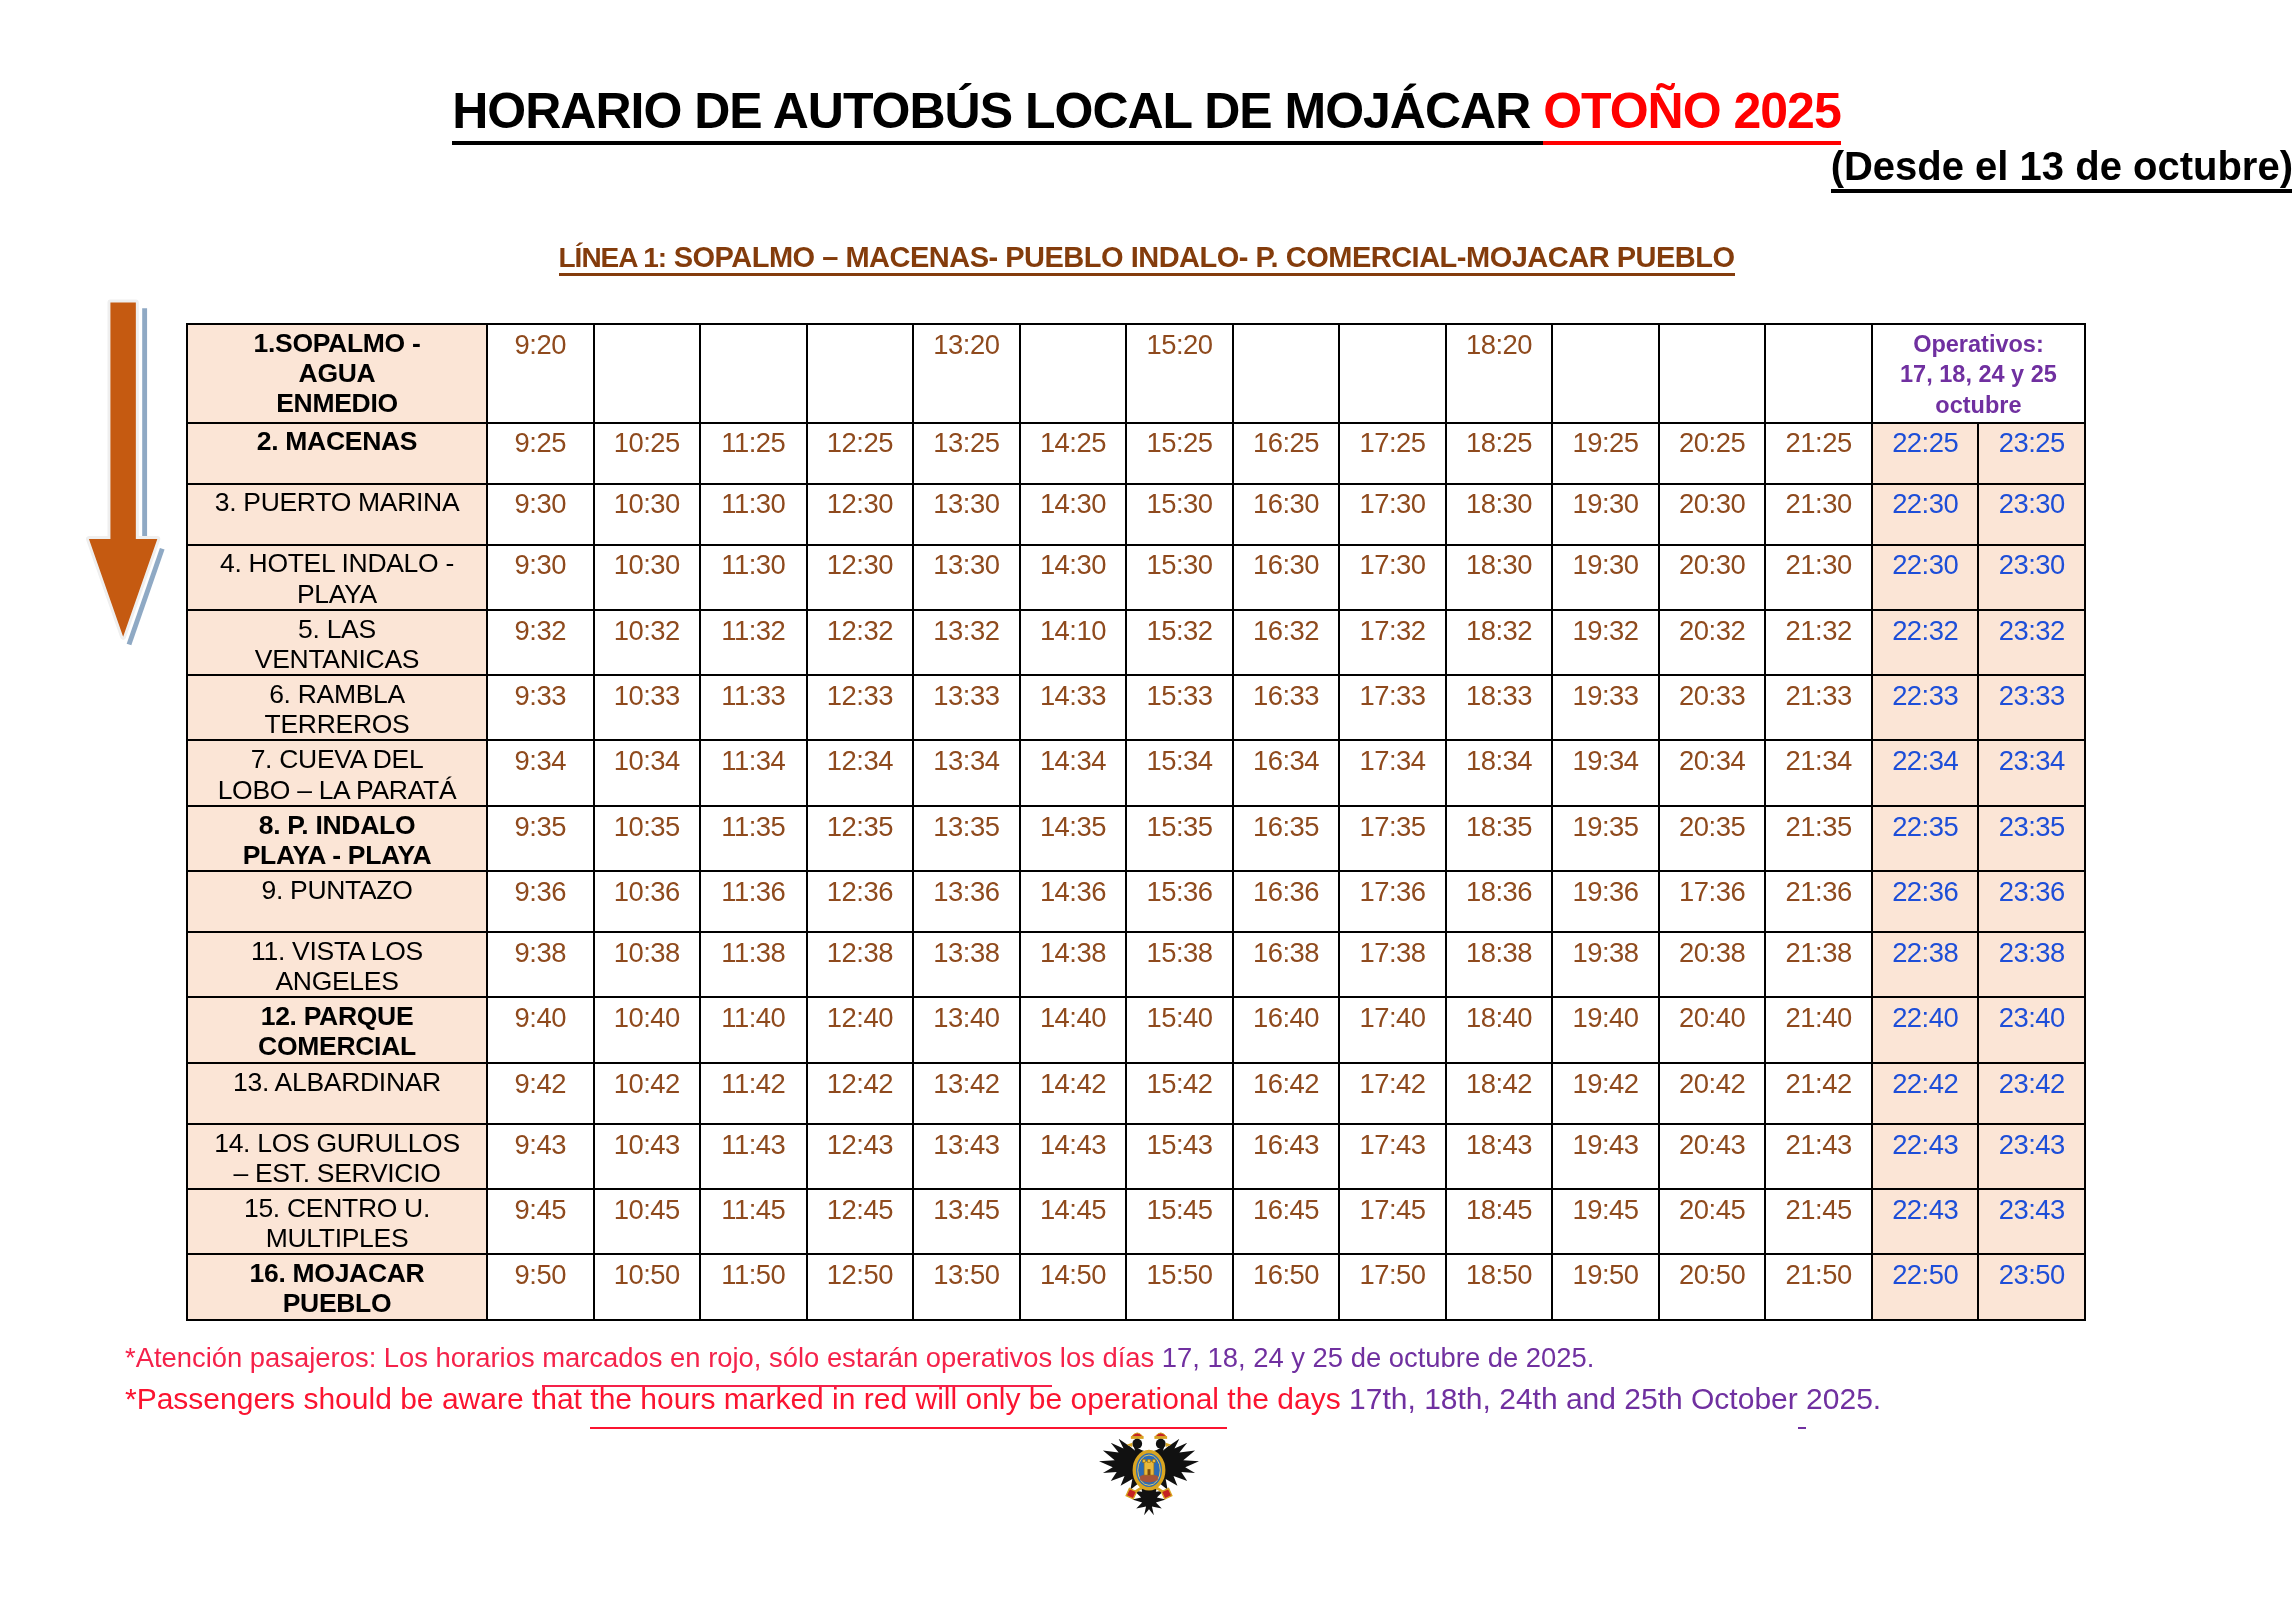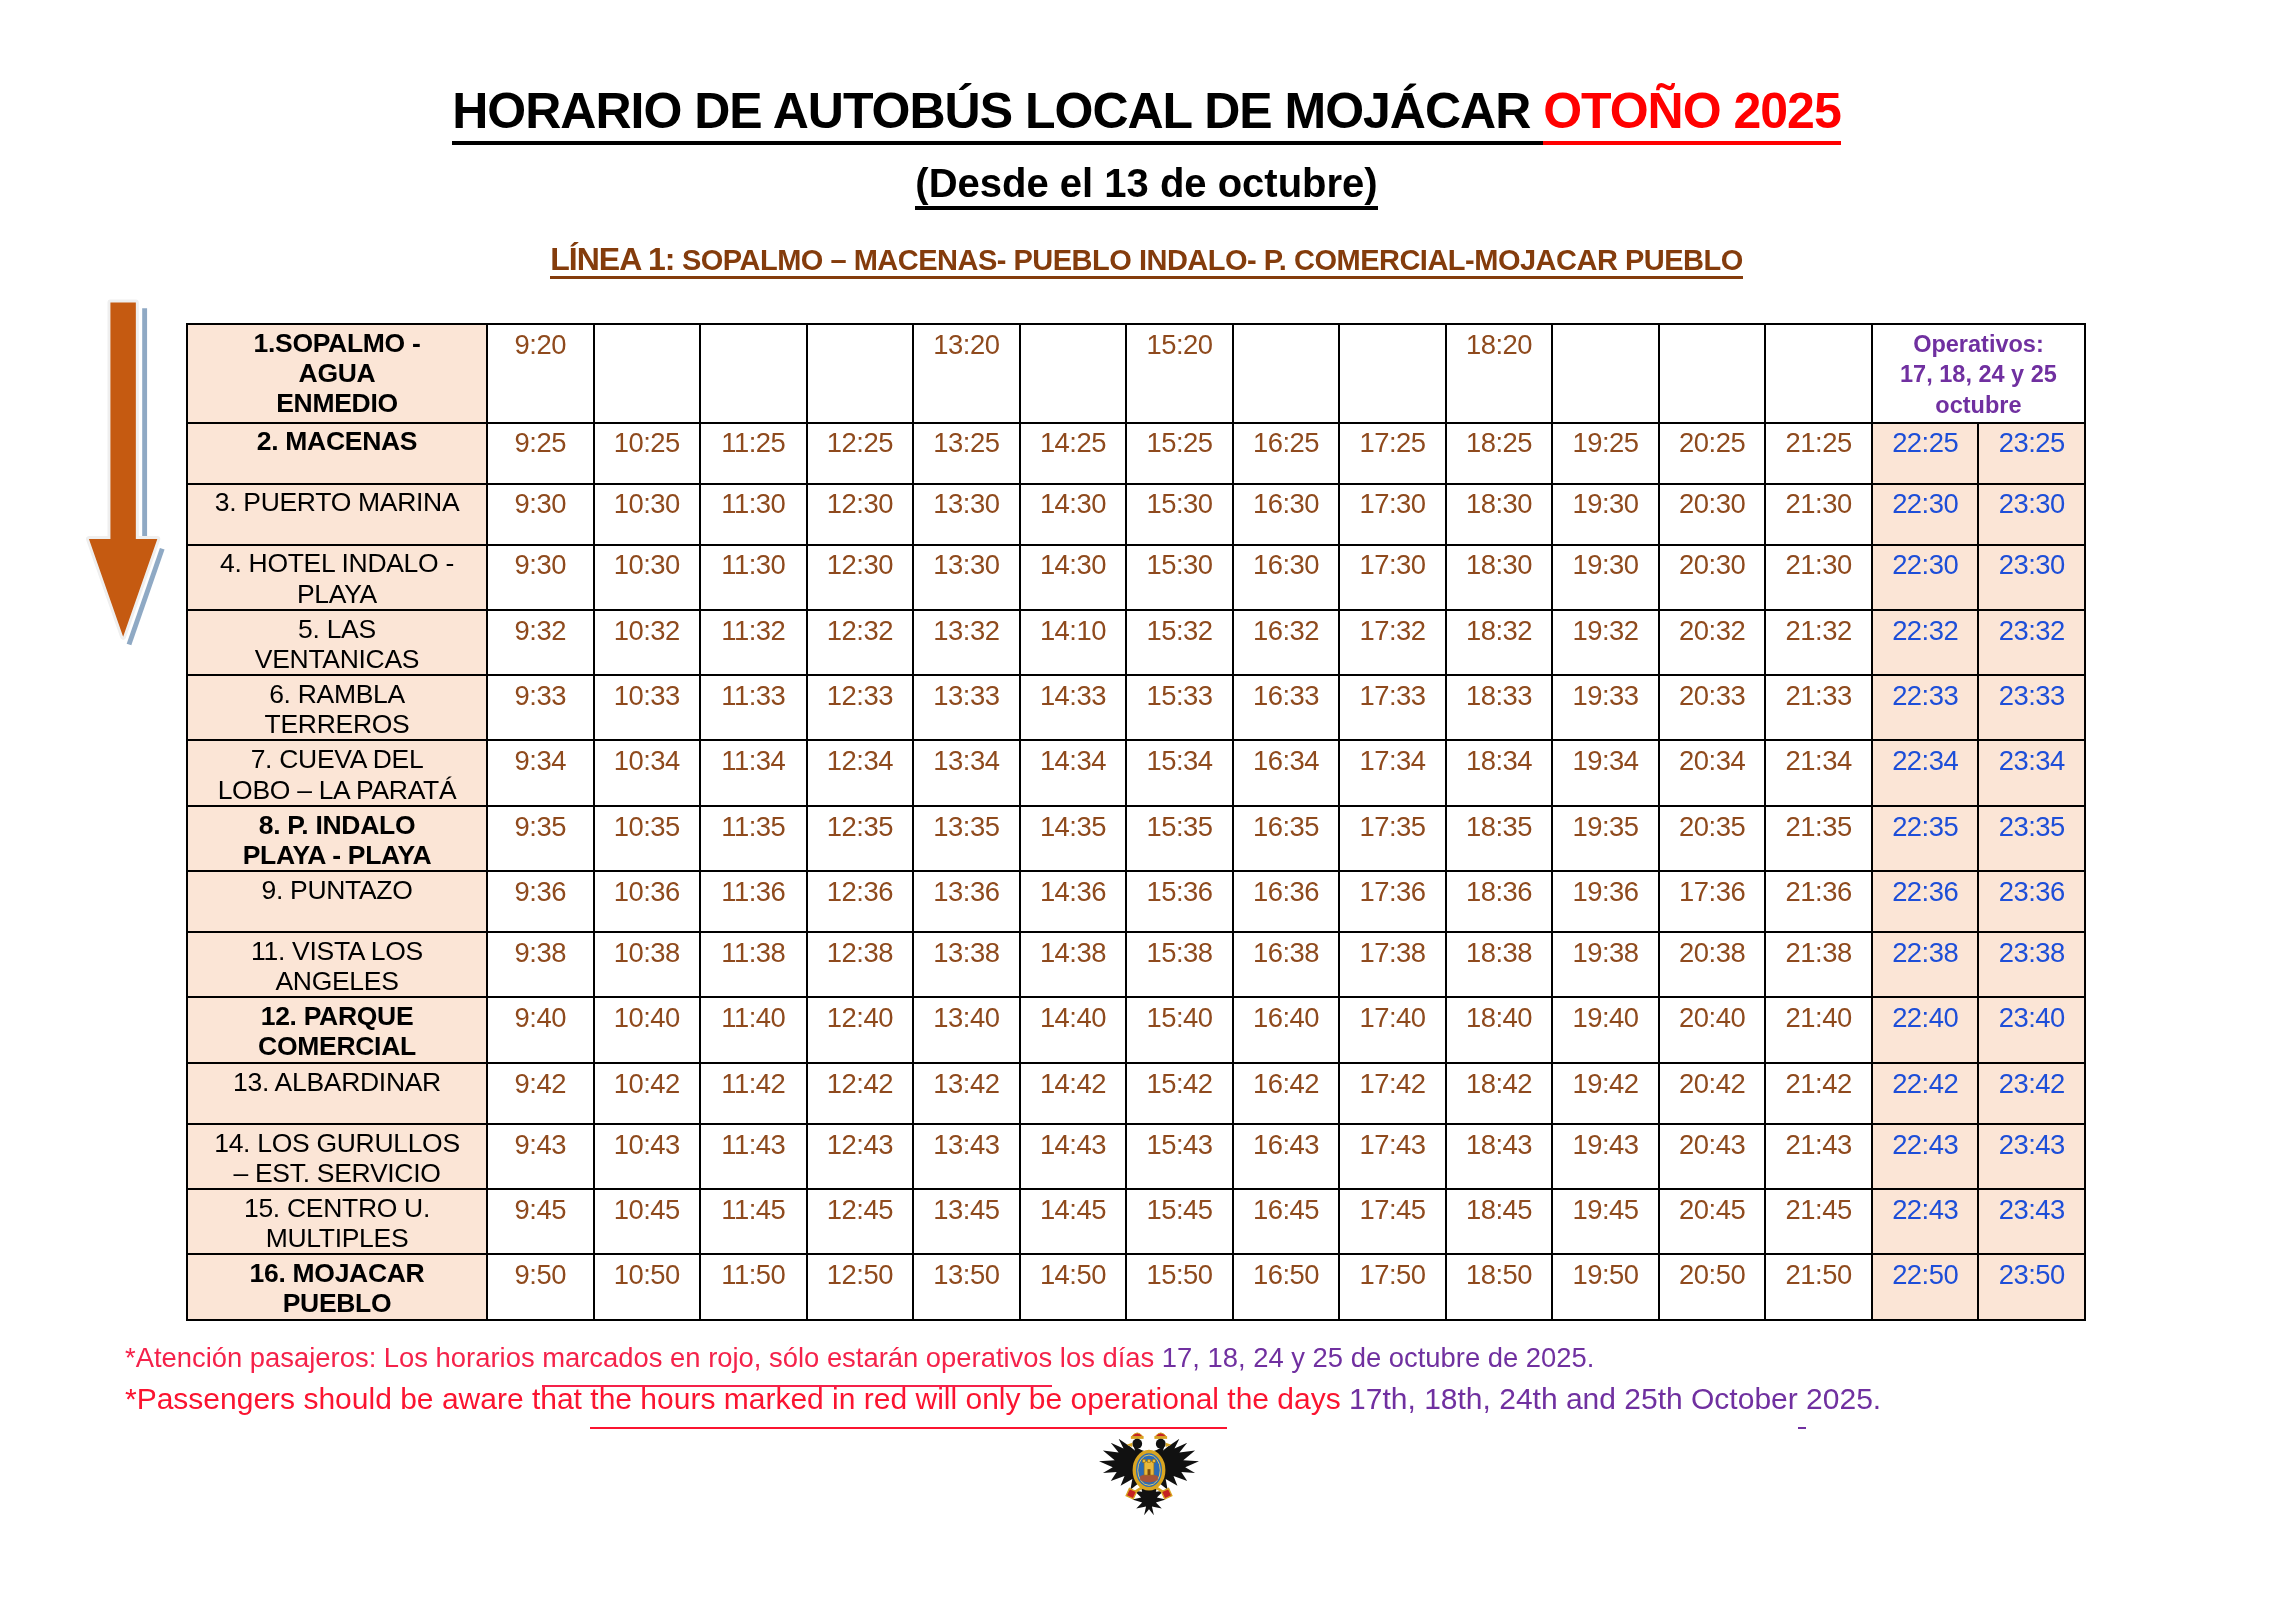--- a/index.html
+++ b/index.html
@@ -7,26 +7,26 @@
     position:relative;
     width:2293px;height:1621px;
     font-family:"Liberation Sans", sans-serif;
     overflow:hidden;
   }
   
   .header{position:absolute;left:0;top:84px;width:100%;text-align:center;}
   .title-line{font-size:50px;font-weight:bold;letter-spacing:-1px;color:#000;line-height:1.1;}
   .title-black{border-bottom:4.9px solid #000;padding-bottom:2px;margin-top:24px;}
   .title-red{color:#FF0000;border-bottom:4.9px solid #FF0000;padding-bottom:2px;}
-  .subtitle-line{margin-top:22px;font-size:40px;font-weight:bold;color:#000;}
+  .subtitle-line{margin-top:5px;font-size:40px;font-weight:bold;color:#000;text-align:right;}
   .subtitle-line span{border-bottom:4.9px solid #000;padding-bottom:1px;}
   
   .linea{position:absolute;left:0;top:241px;width:100%;text-align:center;color:#843C0C;font-weight:bold;}
   .linea-wrap{border-bottom:3.9px solid #843C0C;padding-bottom:2.9px;}
-  .linea-label{font-size:32px;letter-spacing:-1px;}
+  .linea-label{font-size:28px;letter-spacing:-1px;}
   .linea-route{font-size:29px;letter-spacing:-0.5px;}
   
   .arrow{position:absolute;left:86px;top:292px;width:86px;height:363px;}
   
   table.tt{
     position:absolute;left:186px;top:323px;width:1900px;
     border-collapse:collapse;table-layout:fixed;
     border:2.9px solid #000;
   }
   table.tt td{border:2px solid #000;overflow:hidden;}

